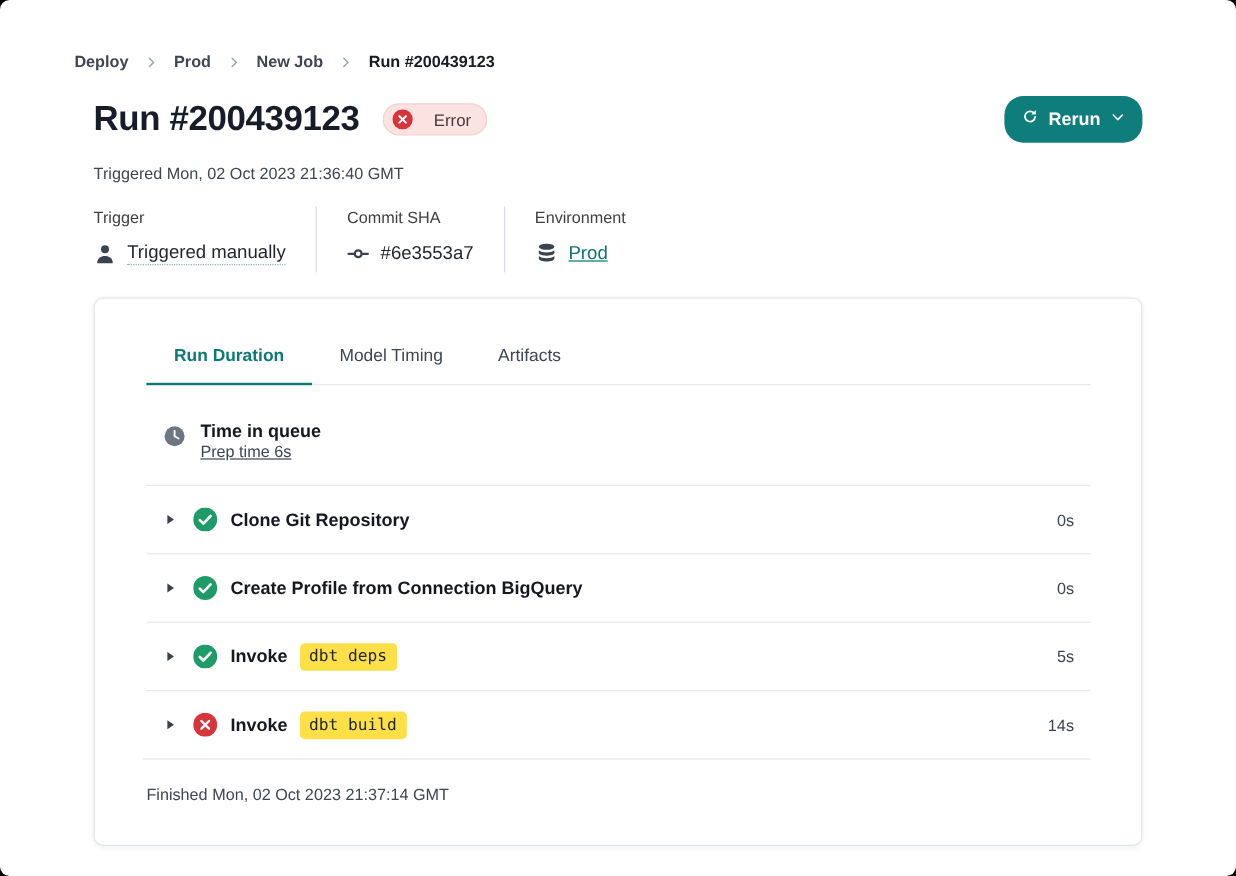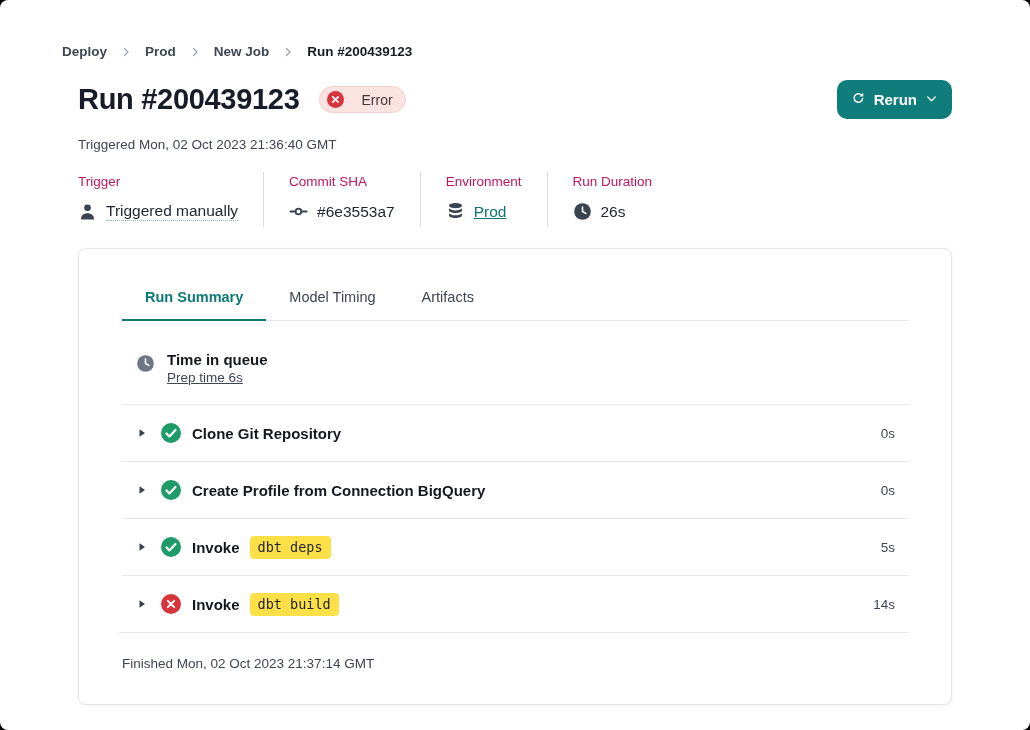--- a/index.html
+++ b/index.html
@@ -11,29 +11,29 @@
   .breadcrumb { position:absolute; left:62px; top:44px; display:flex; align-items:center; gap:13px; font-size:13.5px; color:#3e4553; }
   .crumb { cursor:pointer; font-weight:600; color:#3e4553; }
   .crumb-current { font-weight:700; color:#171b24; }
   .crumb-sep svg { display:block; }
 
   
   .header-row { position:absolute; left:78px; right:78px; top:80px; display:flex; align-items:center; }
   .page-title { font-size:29px; font-weight:700; color:#171c28; letter-spacing:-0.3px; }
   .status-badge { display:inline-flex; align-items:center; gap:18px; margin-left:19px; height:27px; padding:0 12px 0 7px; background:#fbe3e1; border:1px solid #f5cfcc; border-radius:14px; font-size:14px; color:#463539; }
   .badge-icon svg, .status-icon svg { display:block; }
-  .rerun-btn { margin-left:auto; display:flex; align-items:center; gap:8px; height:39px; padding:0 14px; background:#0e7d7b; border:none; border-radius:10px; color:#fff; font-family:inherit; font-size:15px; font-weight:600; cursor:pointer; }
+  .rerun-btn { margin-left:auto; display:flex; align-items:center; gap:8px; height:39px; padding:0 14px; background:#0e7d7b; border:none; border-radius:16px; color:#fff; font-family:inherit; font-size:15px; font-weight:600; cursor:pointer; }
   .triggered { position:absolute; left:78px; top:137px; font-size:13.5px; color:#3e4553; }
 
   
   .meta { position:absolute; left:78px; top:172px; display:flex; align-items:stretch; }
   .meta-col { padding:2px 25px 6px 25px; border-right:1px solid #d9dde3; }
   .meta-col:first-child { padding-left:0; }
   .meta-col:last-child { border-right:none; }
-  .meta-label { font-size:13.5px; color:#be185d; margin-bottom:13px; }
+  .meta-label { font-size:13.5px; color:#404040; margin-bottom:13px; }
   .meta-value { display:flex; align-items:center; gap:9px; font-size:15.5px; color:#1f242e; }
   .meta-icon svg { display:block; }
   .tooltip-text { border-bottom:1.5px dotted #8fb6bd; cursor:help; }
   .env-link { color:#0d7373; text-decoration:underline; cursor:pointer; }
 
   
   .card { position:absolute; left:78px; top:248px; width:874px; height:457px; background:#fff; border:1px solid #e3e6ea; border-radius:8px; box-shadow:0 1px 4px rgba(22,27,38,.06); overflow:hidden; }
   .card-content { padding:0 42px 0 43px; }
   .tabs { display:flex; margin-top:40px; border-bottom:1px solid #e6e8ec; }
   .tab { position:relative; padding:0 23px 15px; font-size:14.5px; color:#3e4553; cursor:pointer; }
@@ -139,38 +139,26 @@
         <span class="meta-icon">
             <svg width="19" height="19" viewBox="0 0 24 24" fill="#3a4350">
               <ellipse cx="12" cy="4.6" rx="8.2" ry="3.2"></ellipse>
               <path d="M3.8 8.3c1.9 1.5 4.8 2.3 8.2 2.3s6.3-.8 8.2-2.3v2.5c0 1.8-3.7 3.2-8.2 3.2s-8.2-1.4-8.2-3.2z"></path>
               <path d="M3.8 14.4c1.9 1.5 4.8 2.3 8.2 2.3s6.3-.8 8.2-2.3v2.5c0 1.8-3.7 3.2-8.2 3.2s-8.2-1.4-8.2-3.2z"></path>
             </svg>
           </span>
         <span class="env-link">Prod</span>
       </div>
     </div>
-    <div class="meta-col">
-      <div class="meta-label">Run Duration</div>
-      <div class="meta-value">
-        <span class="meta-icon">
-            <svg width="19" height="19" viewBox="0 0 24 24">
-              <circle cx="12" cy="12" r="10.5" fill="#3a4350"></circle>
-              <path d="M12 6.5V12l4.2 2.4" fill="none" stroke="#fff" stroke-width="2" stroke-linecap="round" stroke-linejoin="round"></path>
-            </svg>
-          </span>
-        <span>26s</span>
-      </div>
-    </div>
   </div>
 
   <section class="card">
     <div class="card-content">
       <div class="tabs">
-        <div class="tab active">Run Summary</div>
+        <div class="tab active">Run Duration</div>
         <div class="tab">Model Timing</div>
         <div class="tab">Artifacts</div>
       </div>
 
       <div class="queue">
         <span class="queue-icon"><svg width="19" height="19" viewBox="0 0 24 24">
               <circle cx="12" cy="12" r="10.5" fill="#6e7683"></circle>
               <path d="M12 6.5V12l4.2 2.4" fill="none" stroke="#fff" stroke-width="2" stroke-linecap="round" stroke-linejoin="round"></path>
             </svg></span>
         <div>

